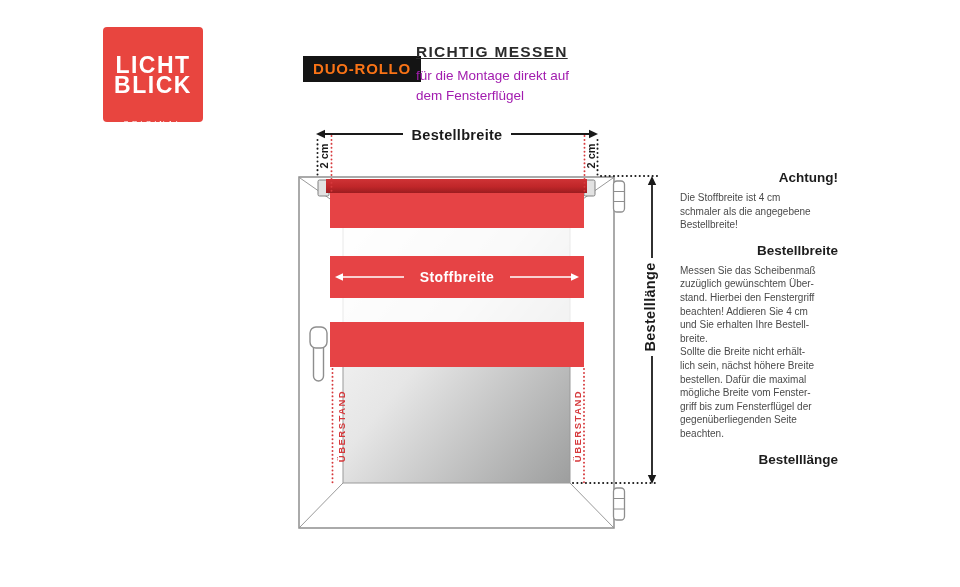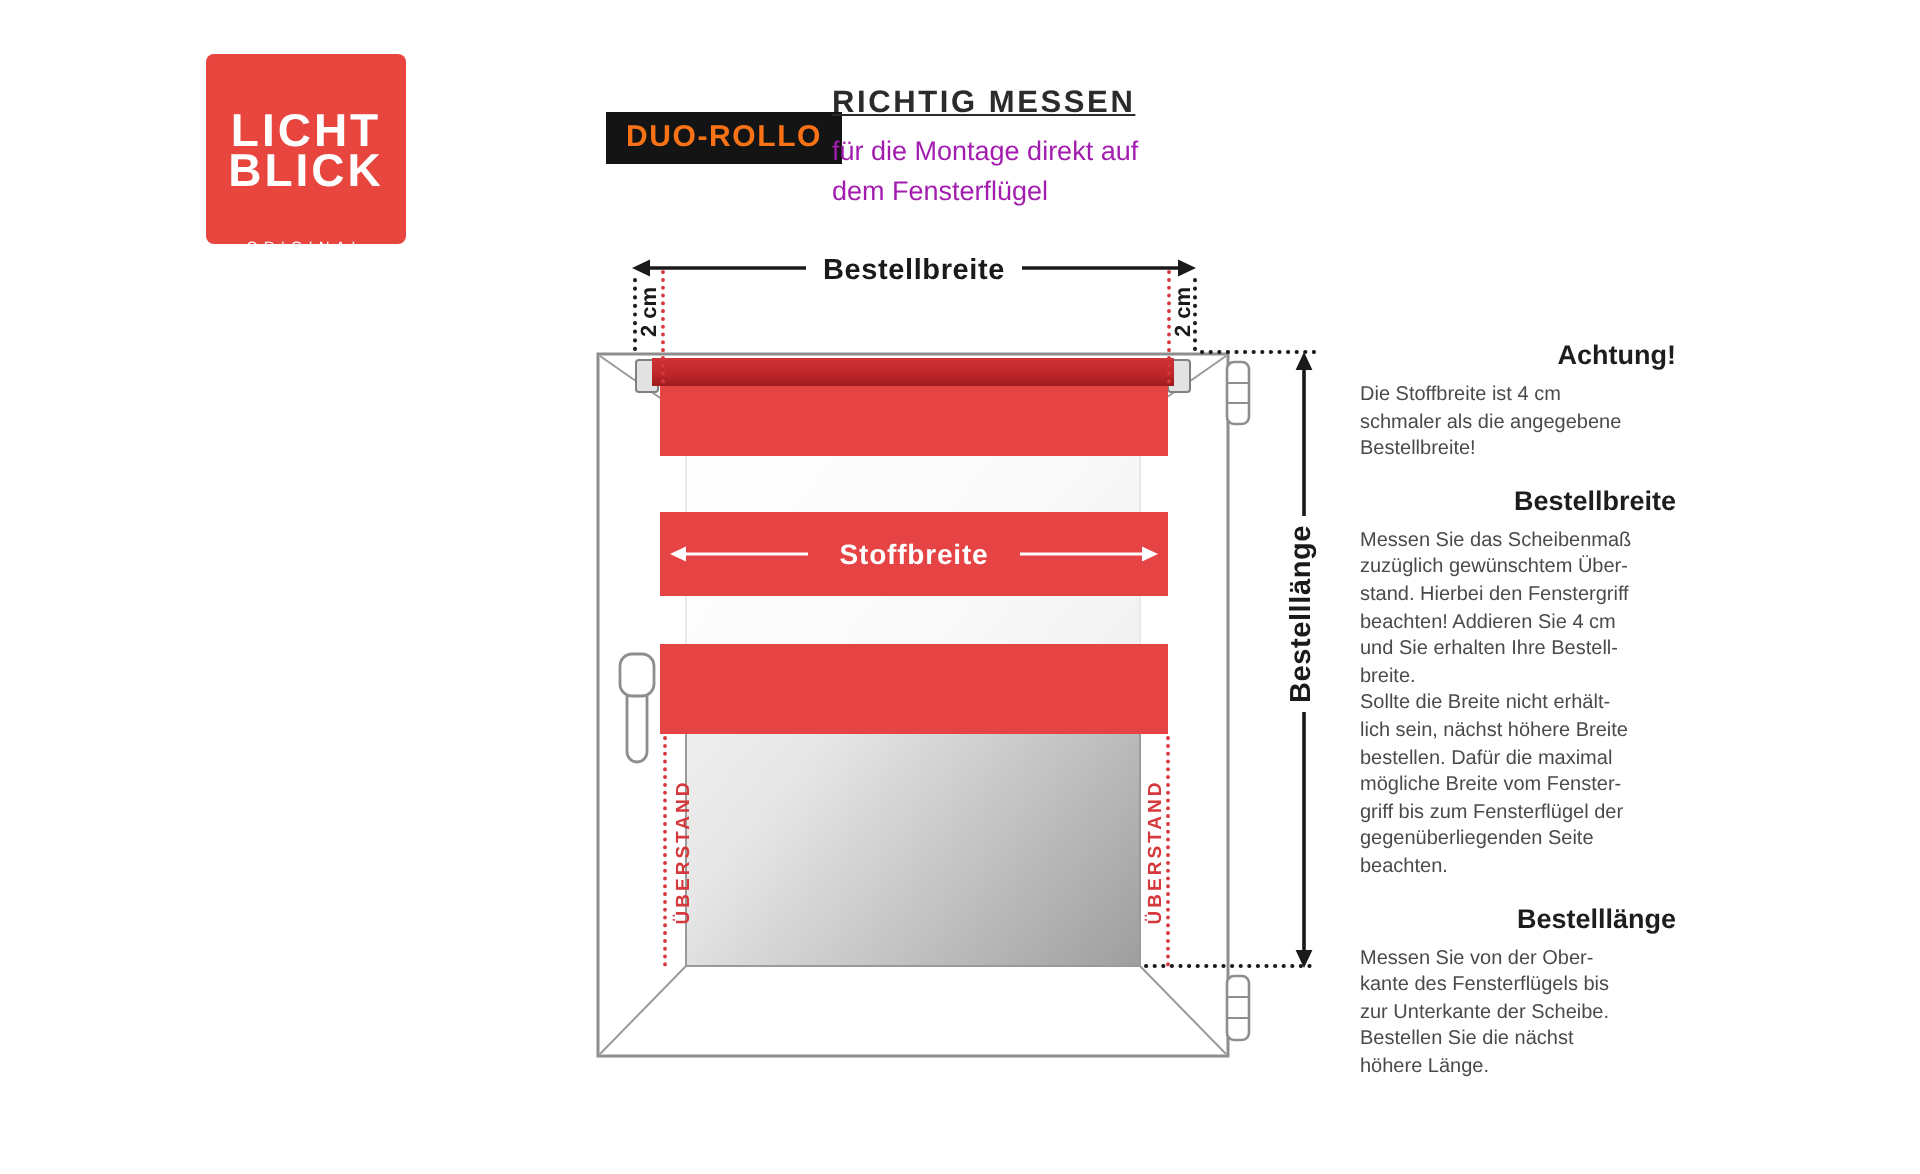--- a/index.html
+++ b/index.html
@@ -148,20 +148,15 @@
 und Sie erhalten Ihre Bestell-
 breite.
 Sollte die Breite nicht erhält-
 lich sein, nächst höhere Breite
 bestellen. Dafür die maximal
 mögliche Breite vom Fenster-
 griff bis zum Fensterflügel der
 gegenüberliegenden Seite
 beachten.</p>
     <h3>Bestelllänge</h3>
-    <p>Messen Sie von der Ober-
-kante des Fensterflügels bis
-zur Unterkante der Scheibe.
-Bestellen Sie die nächst
-höhere Länge.</p>
   </div>
 
 </div>
 
 </body></html>

